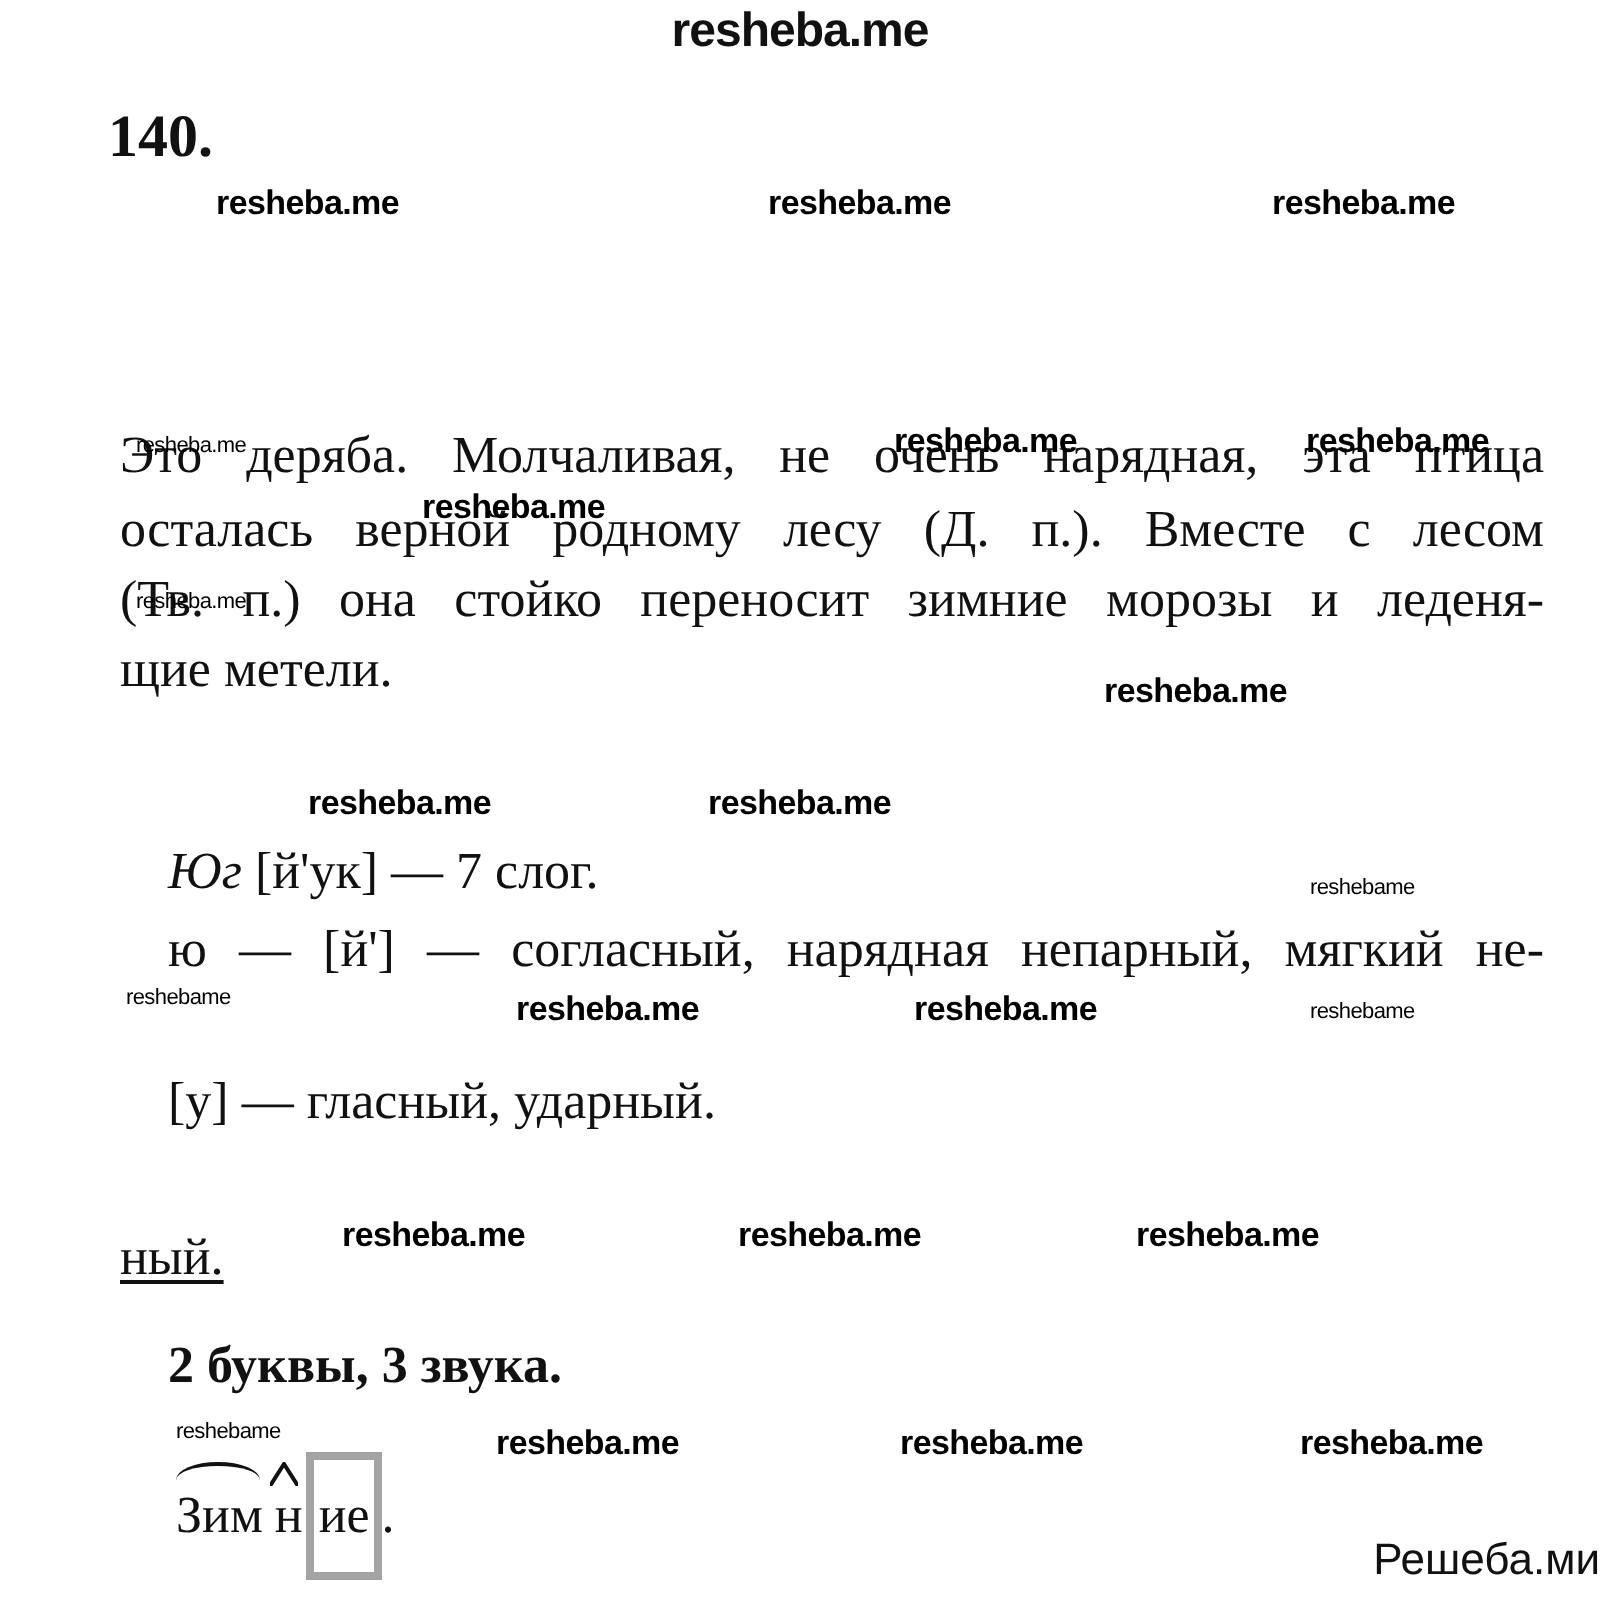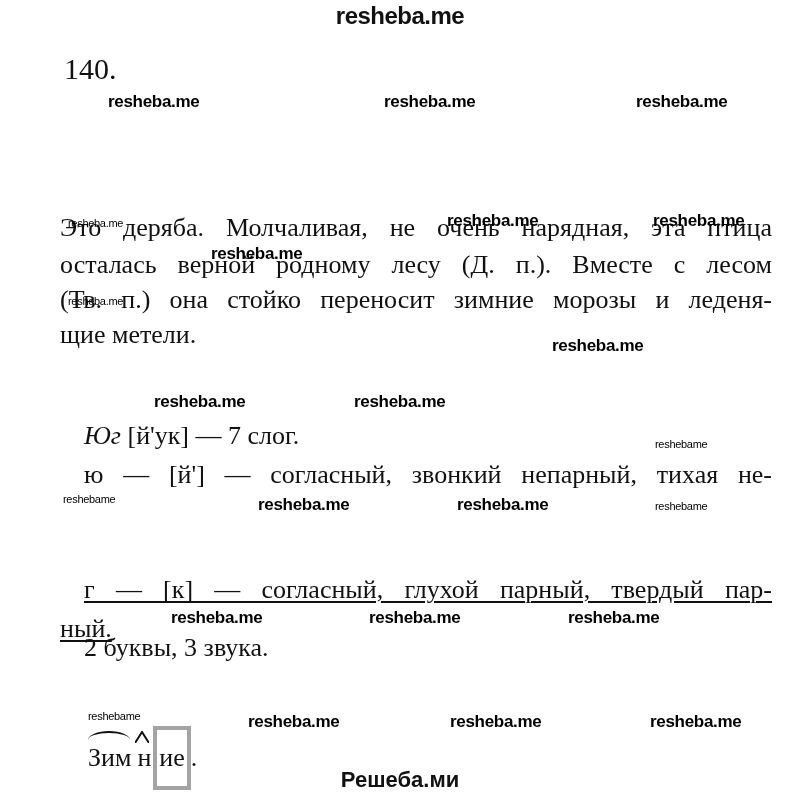--- a/index.html
+++ b/index.html
@@ -1,30 +1,30 @@
 <!DOCTYPE html>
 <html><head>
 <meta charset="utf-8">
 <style>
   html, body { margin: 0; padding: 0; background: #ffffff; }
   body { width: 800px; height: 800px; position: relative; overflow: hidden; color: #111; }
   .page { position: absolute; left: 0; top: 0; width: 800px; height: 800px; }
   .site-header { position: absolute; top: 2px; left: 0; width: 800px; text-align: center;
     font-family: "Liberation Sans", sans-serif; font-weight: bold; font-size: 24px; letter-spacing: -0.5px; }
-  .exercise-number { position: absolute; left: 64px; top: 52px; font-family: "Liberation Serif", serif;
-    font-weight: normal; font-size: 30px; }
+  .exercise-number { position: absolute; left: 54px; top: 52px; font-family: "Liberation Serif", serif;
+    font-weight: bold; font-size: 30px; }
   .line { position: absolute; font-family: "Liberation Serif", serif; font-size: 26px; white-space: nowrap; line-height: 30px; }
   .justified { left: 84px; width: 688px; text-align: justify; text-align-last: justify; }
   .full { left: 84px; width: 688px; }
   .wm { position: absolute; font-family: "Liberation Sans", sans-serif; font-weight: bold; font-size: 17px; color: #000; letter-spacing: -0.3px; }
   .wm-small { position: absolute; font-family: "Liberation Sans", sans-serif; font-size: 11px; color: #000; letter-spacing: -0.3px; }
   .underline { text-decoration: underline; text-decoration-thickness: 2px; text-underline-offset: 3px; }
   .italic { font-style: italic; }
-  .footer { position: absolute; top: 767px; left: 0; width: 800px; text-align: center;
-    font-family: "Liberation Sans", sans-serif; font-weight: bold; font-size: 22px; }
+  .footer { position: absolute; top: 767px; left: 0; width: 800px; text-align: right;
+    font-family: "Liberation Sans", sans-serif; font-weight: normal; font-size: 22px; }
   .morph { position: absolute; left: 88px; top: 726px; font-family: "Liberation Serif", serif; font-size: 26px; }
   .morph .seg { position: relative; display: inline-block; }
   .morph .root-arc { position: absolute; left: 0; top: -12px; width: 42px; height: 16px; border-top: 2px solid #111; border-radius: 50% 50% 0 0; }
   .morph .suffix-caret { position: absolute; left: -2px; top: -12px; width: 14px; height: 12px; }
   .morph .ending-box { border: 4px solid #a3a3a3; padding: 16px 2px; line-height: 24px; display: inline-block; }
 </style>
 </head>
 <body>
 
 <div class="page">
@@ -34,24 +34,24 @@
   <div class="exercise-number">140.</div>
 
   <div class="line full" style="top:213px; left:60px; width:712px; text-align:justify; text-align-last:justify;">Это деряба. Молчаливая, не очень нарядная, эта птица</div>
   <div class="line full" style="top:250px; left:60px; width:712px; text-align:justify; text-align-last:justify;">осталась верной родному лесу (Д. п.). Вместе с лесом</div>
   <div class="line full" style="top:285px; left:60px; width:712px; text-align:justify; text-align-last:justify;">(Тв. п.) она стойко переносит зимние морозы и леденя-</div>
   <div class="line" style="top:320px; left:60px;">щие метели.</div>
 
   <div class="line" style="top:421px; left:84px;">
     <span class="italic">Юг</span><span> [й'ук] — 7 слог.</span>
   </div>
-  <div class="line full" style="top:460px; text-align:justify; text-align-last:justify;">ю — [й'] — согласный, звонкий непарный, тихая не-</div>
-  <div class="line full underline" style="top:575px; text-align:justify; text-align-last:justify;">г — [к] — согласный, глухой парный, твердый пар-</div>
+  <div class="line full" style="top:460px; text-align:justify; text-align-last:justify;">ю — [й'] — согласный, нарядная непарный, мягкий не-</div>
+  <div class="line" style="top:536px; left:84px;">[у] — гласный, ударный.</div>
   <div class="line underline" style="top:614px; left:60px;">ный.</div>
-  <div class="line" style="top:633px; left:84px;">2 буквы, 3 звука.</div>
+  <div class="line" style="top:668px; left:84px;font-weight:bold;">2 буквы, 3 звука.</div>
 
   <div class="morph">
     <span class="seg">
       <span class="root-arc"></span>
       <span>Зим</span>
     </span><span class="seg" style="margin-left:6px;">
       <svg class="suffix-caret" viewBox="0 0 14 12">
           <polyline points="0,12 7,1 14,12" fill="none" stroke="#111" stroke-width="2"></polyline>
         </svg>
       <span>н</span>

